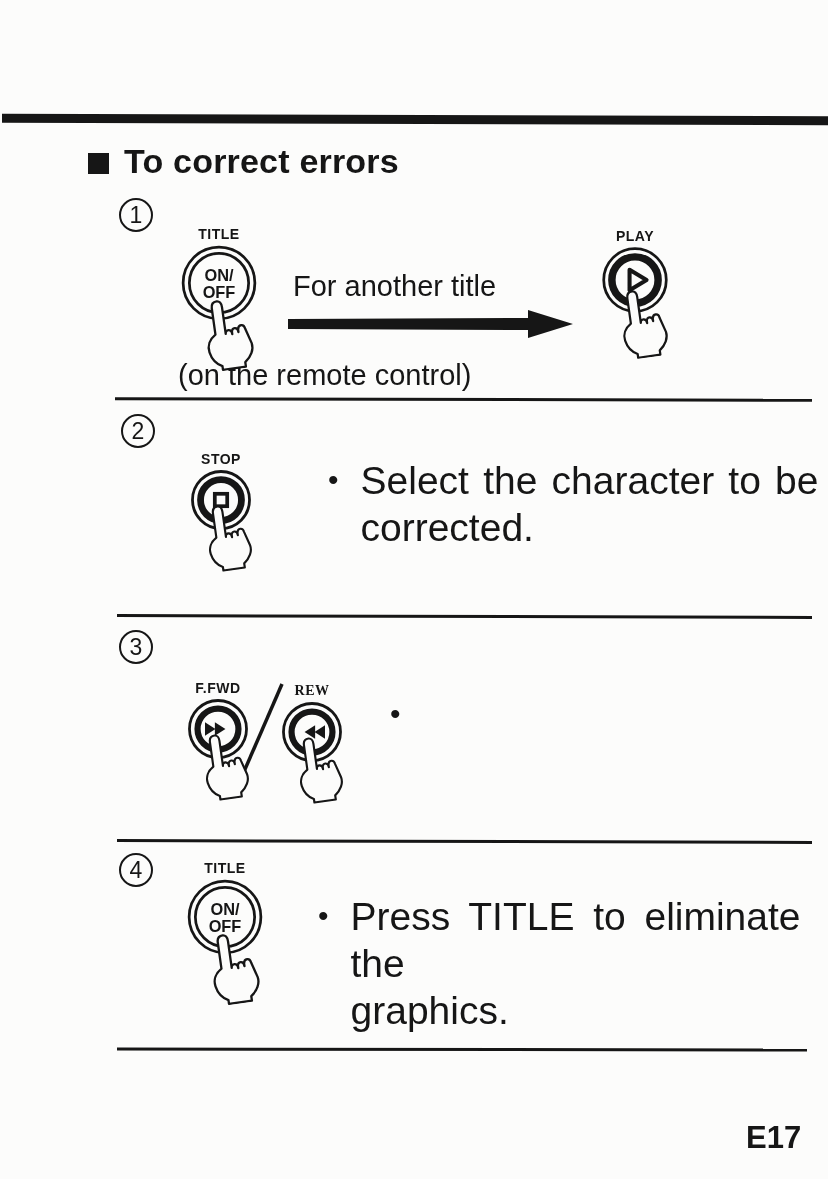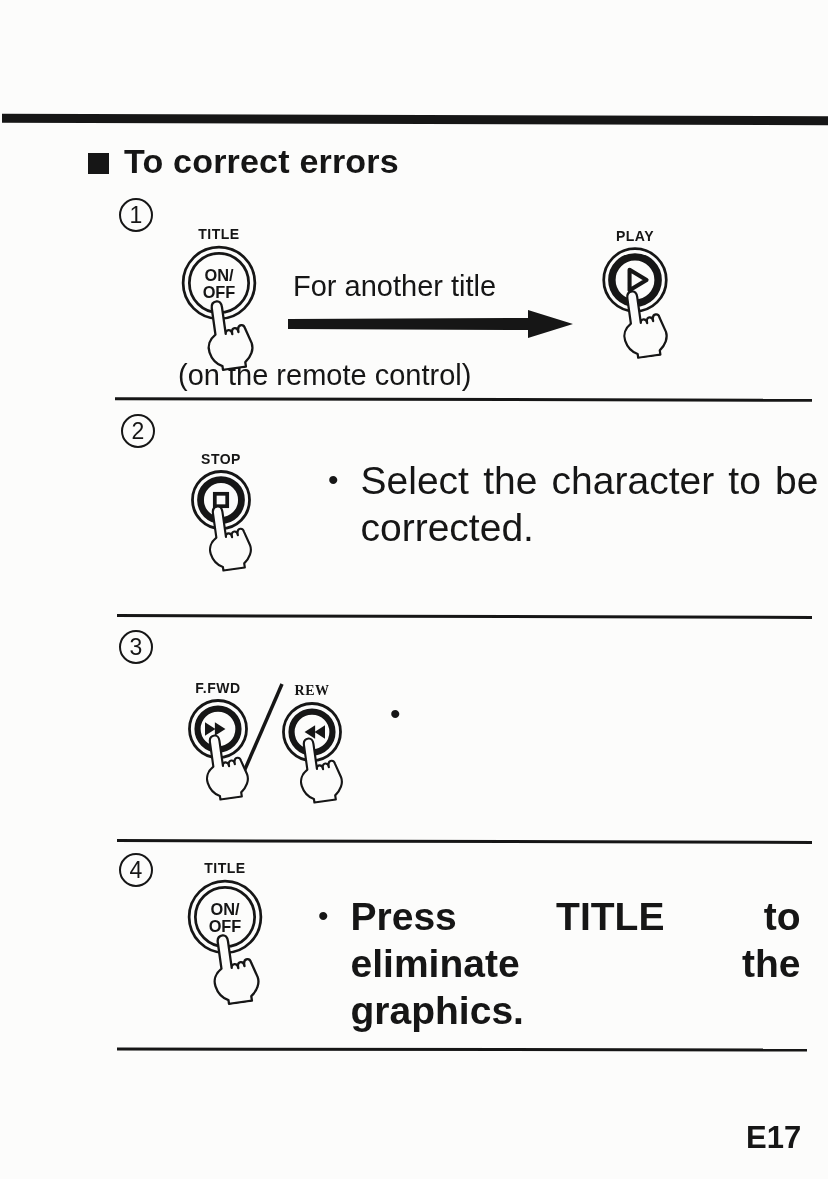--- a/index.html
+++ b/index.html
@@ -174,21 +174,21 @@
       <text class="btn-text" x="50" y="47">ON/</text>
       <text class="btn-text" x="50" y="69">OFF</text>
     </svg>
     <svg class="hand" style="left:24px; top:72px; transform:rotate(-8deg);" width="58" height="72" viewBox="0 0 90 112">
       <use href="#hand-shape-def"></use>
     </svg>
   </div>
 
   <div class="text-block" style="left:318px; top:893px; gap:22px;">
     <span class="bullet">•</span>
-    <div class="lines" style="width:450px;font-weight:bold;">
+    <div class="lines" style="width:450px;">
       <div class="just">Press TITLE to eliminate the</div>
       <div>graphics.</div>
     </div>
   </div>
 
   <div class="divider" id="div4"></div>
 
   <div class="page-number">E17</div>
 
 </div>

